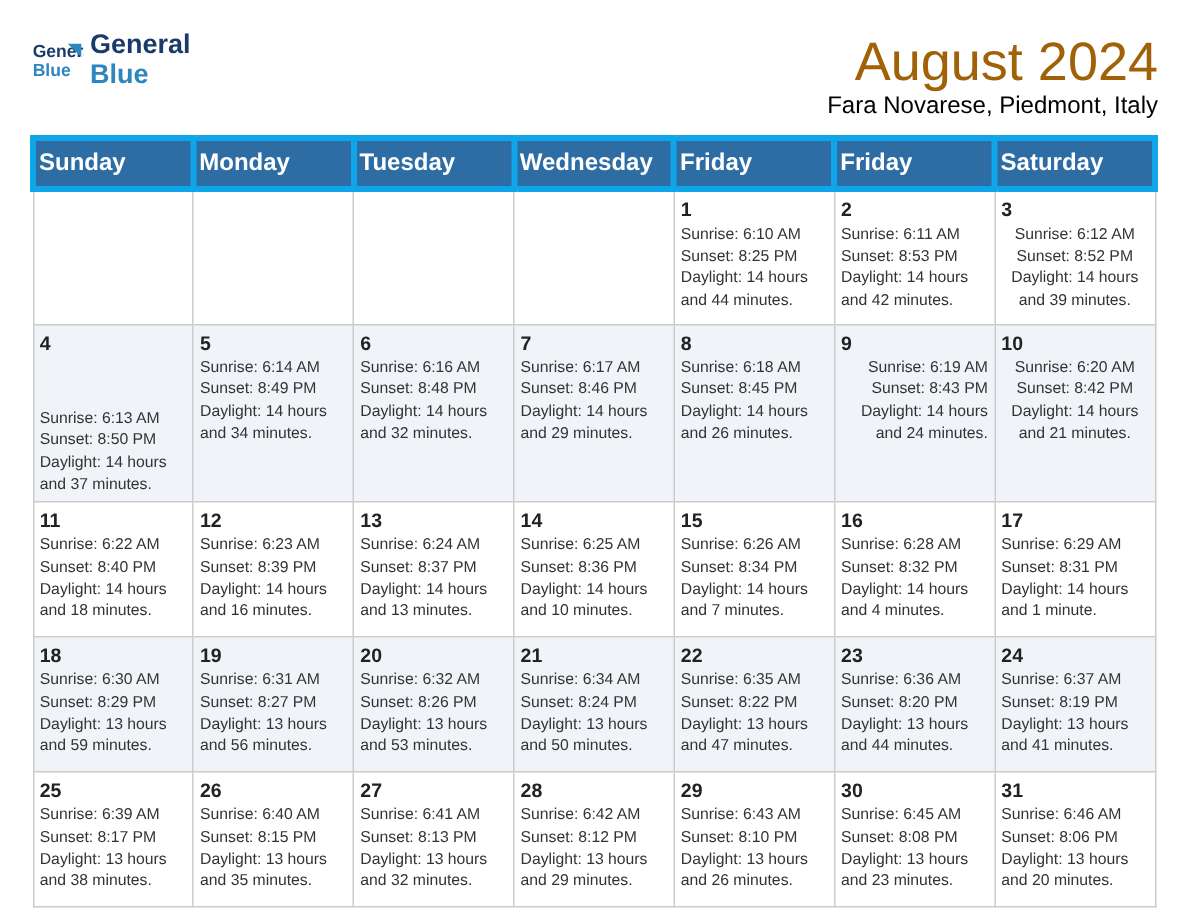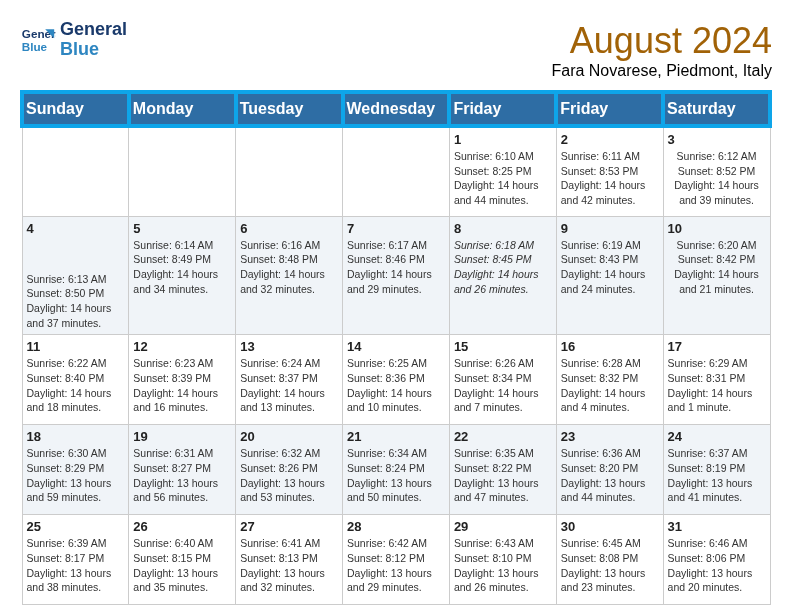--- a/index.html
+++ b/index.html
@@ -176,28 +176,28 @@
         </td>
         <td>
           <span class="day-number">7</span>
           <div class="day-info" style="white-space: pre-line;">Sunrise: 6:17 AM
 Sunset: 8:46 PM
 Daylight: 14 hours
 and 29 minutes.</div>
         </td>
         <td>
           <span class="day-number">8</span>
-          <div class="day-info" style="white-space: pre-line; font-style: italic;">Sunrise: 6:18 AM
+          <div class="day-info" style="white-space: pre-line;">Sunrise: 6:18 AM
 Sunset: 8:45 PM
 Daylight: 14 hours
 and 26 minutes.</div>
         </td>
         <td>
           <span class="day-number">9</span>
-          <div class="day-info" style="white-space: pre-line;">Sunrise: 6:19 AM
+          <div class="day-info" style="white-space: pre-line; text-align: right;">Sunrise: 6:19 AM
 Sunset: 8:43 PM
 Daylight: 14 hours
 and 24 minutes.</div>
         </td>
         <td>
           <span class="day-number">10</span>
           <div class="day-info" style="white-space: pre-line; text-align: center;">Sunrise: 6:20 AM
 Sunset: 8:42 PM
 Daylight: 14 hours
 and 21 minutes.</div>

